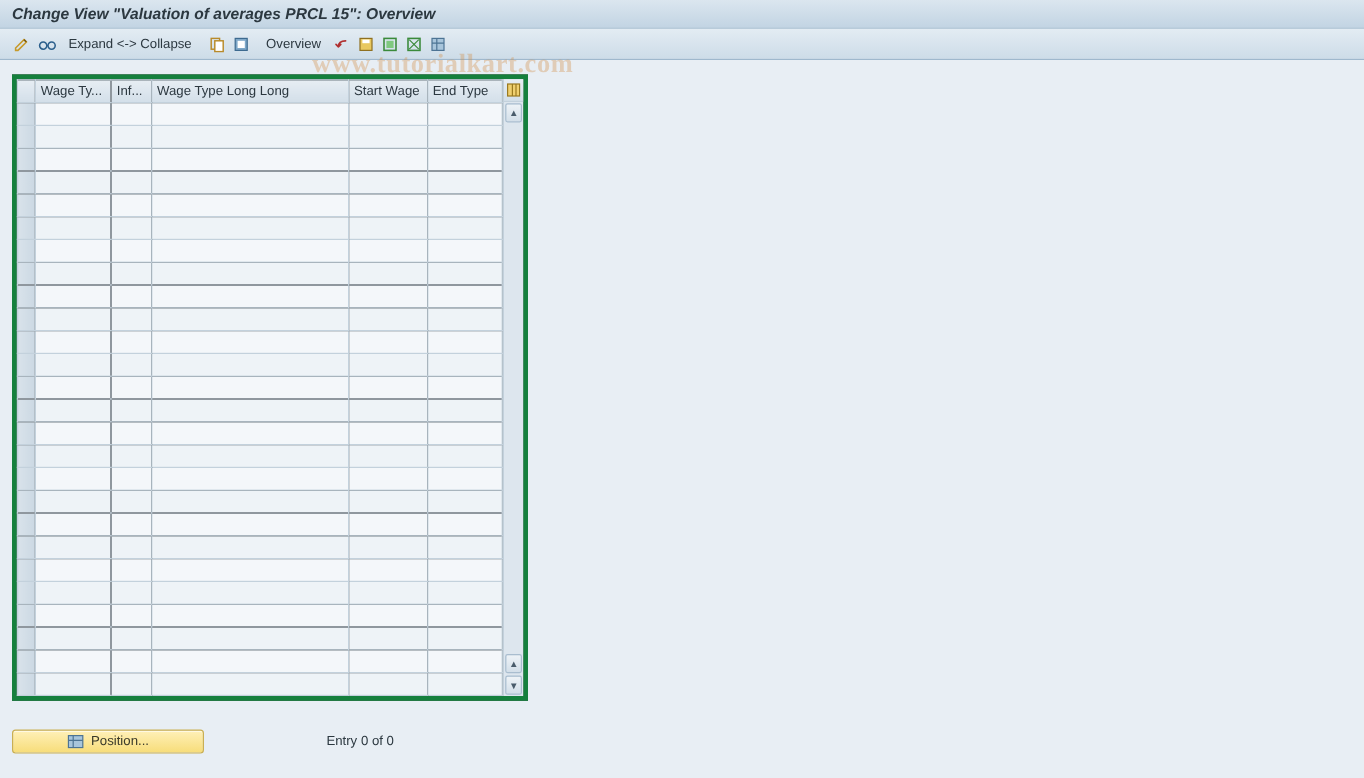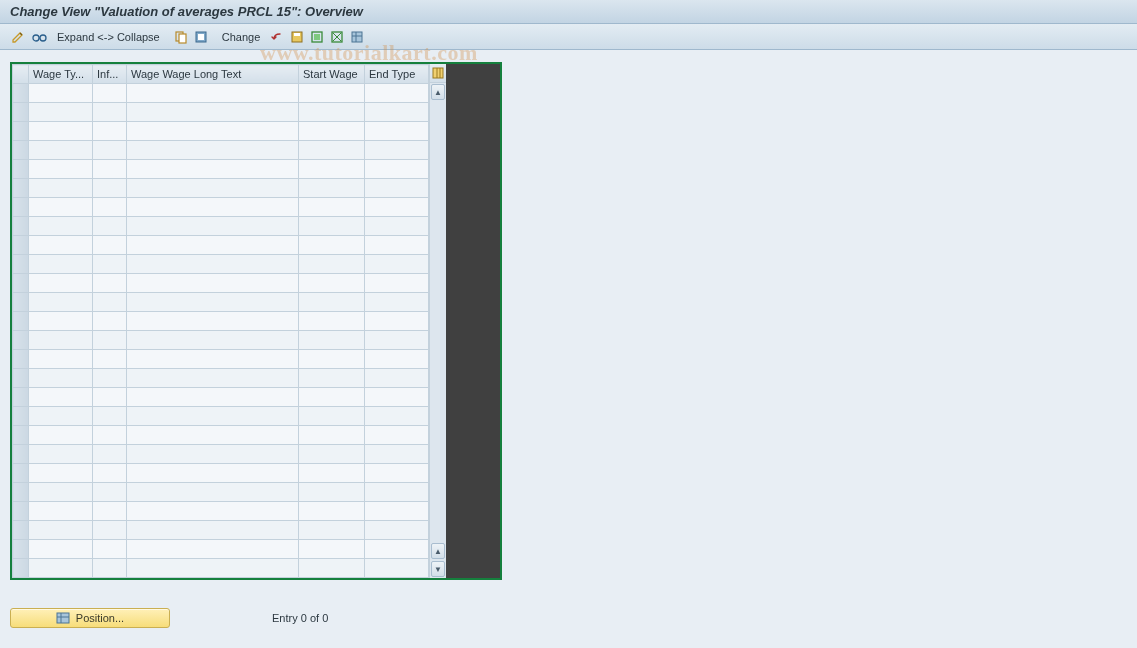--- a/index.html
+++ b/index.html
@@ -59,22 +59,22 @@
       color: #2c3840;
       cursor: pointer;
       border: 1px solid transparent;
       border-radius: 2px;
     }
     .content {
       padding: 12px 10px;
     }
     .grid-wrap {
       display: flex;
-      width: 492px;
-      border: 2px solid #15803d;
+      width: 430px;
+      border: 4px solid #15803d;
       background: #404040;
     }
     .grid {
       border-collapse: collapse;
       table-layout: fixed;
     }
     .grid th, .grid td {
       border: 1px solid #c3d1dc;
       height: 19px;
       font-weight: normal;
@@ -200,21 +200,21 @@
         <rect x="5" y="4" width="7" height="9" fill="#fff" stroke="#b88a2a" stroke-width="1.2"></rect>
       </svg>
   </span>
   <span class="t-btn">
     <svg width="14" height="14">
         <rect x="2" y="2" width="10" height="10" fill="#7fa8c9" stroke="#3d6a8f"></rect>
         <rect x="4" y="4" width="6" height="6" fill="#fff"></rect>
       </svg>
   </span>
   <span style="width:4px"></span>
-  <span class="t-txt-btn">Change</span>
+  <span class="t-txt-btn">Overview</span>
   <span class="t-btn">
     <svg width="14" height="14">
         <path d="M10 4 C6 4 4 6 4 9 M4 9 L2 7 M4 9 L6 7" fill="none" stroke="#b03030" stroke-width="1.4" stroke-linecap="round"></path>
       </svg>
   </span>
   <span class="t-btn">
     <svg width="14" height="14">
         <rect x="2" y="2" width="10" height="10" fill="#e8c860" stroke="#8f7020"></rect>
         <rect x="4" y="3" width="6" height="3" fill="#fff"></rect>
       </svg>
@@ -252,21 +252,21 @@
         <col style="width:34px">
         <col style="width:172px">
         <col style="width:66px">
         <col style="width:64px">
       </colgroup>
       <thead>
         <tr>
           <th class="sel-col"></th>
           <th>Wage Ty...</th>
           <th>Inf...</th>
-          <th>Wage Wage Long Text</th>
+          <th>Wage Type Long Long</th>
           <th>Start Wage</th>
           <th>End Type</th>
         </tr>
       </thead>
       <tbody id="grid-body">
           <tr>
             <td class="sel-col"></td>
             <td></td>
             <td></td>
             <td></td>

